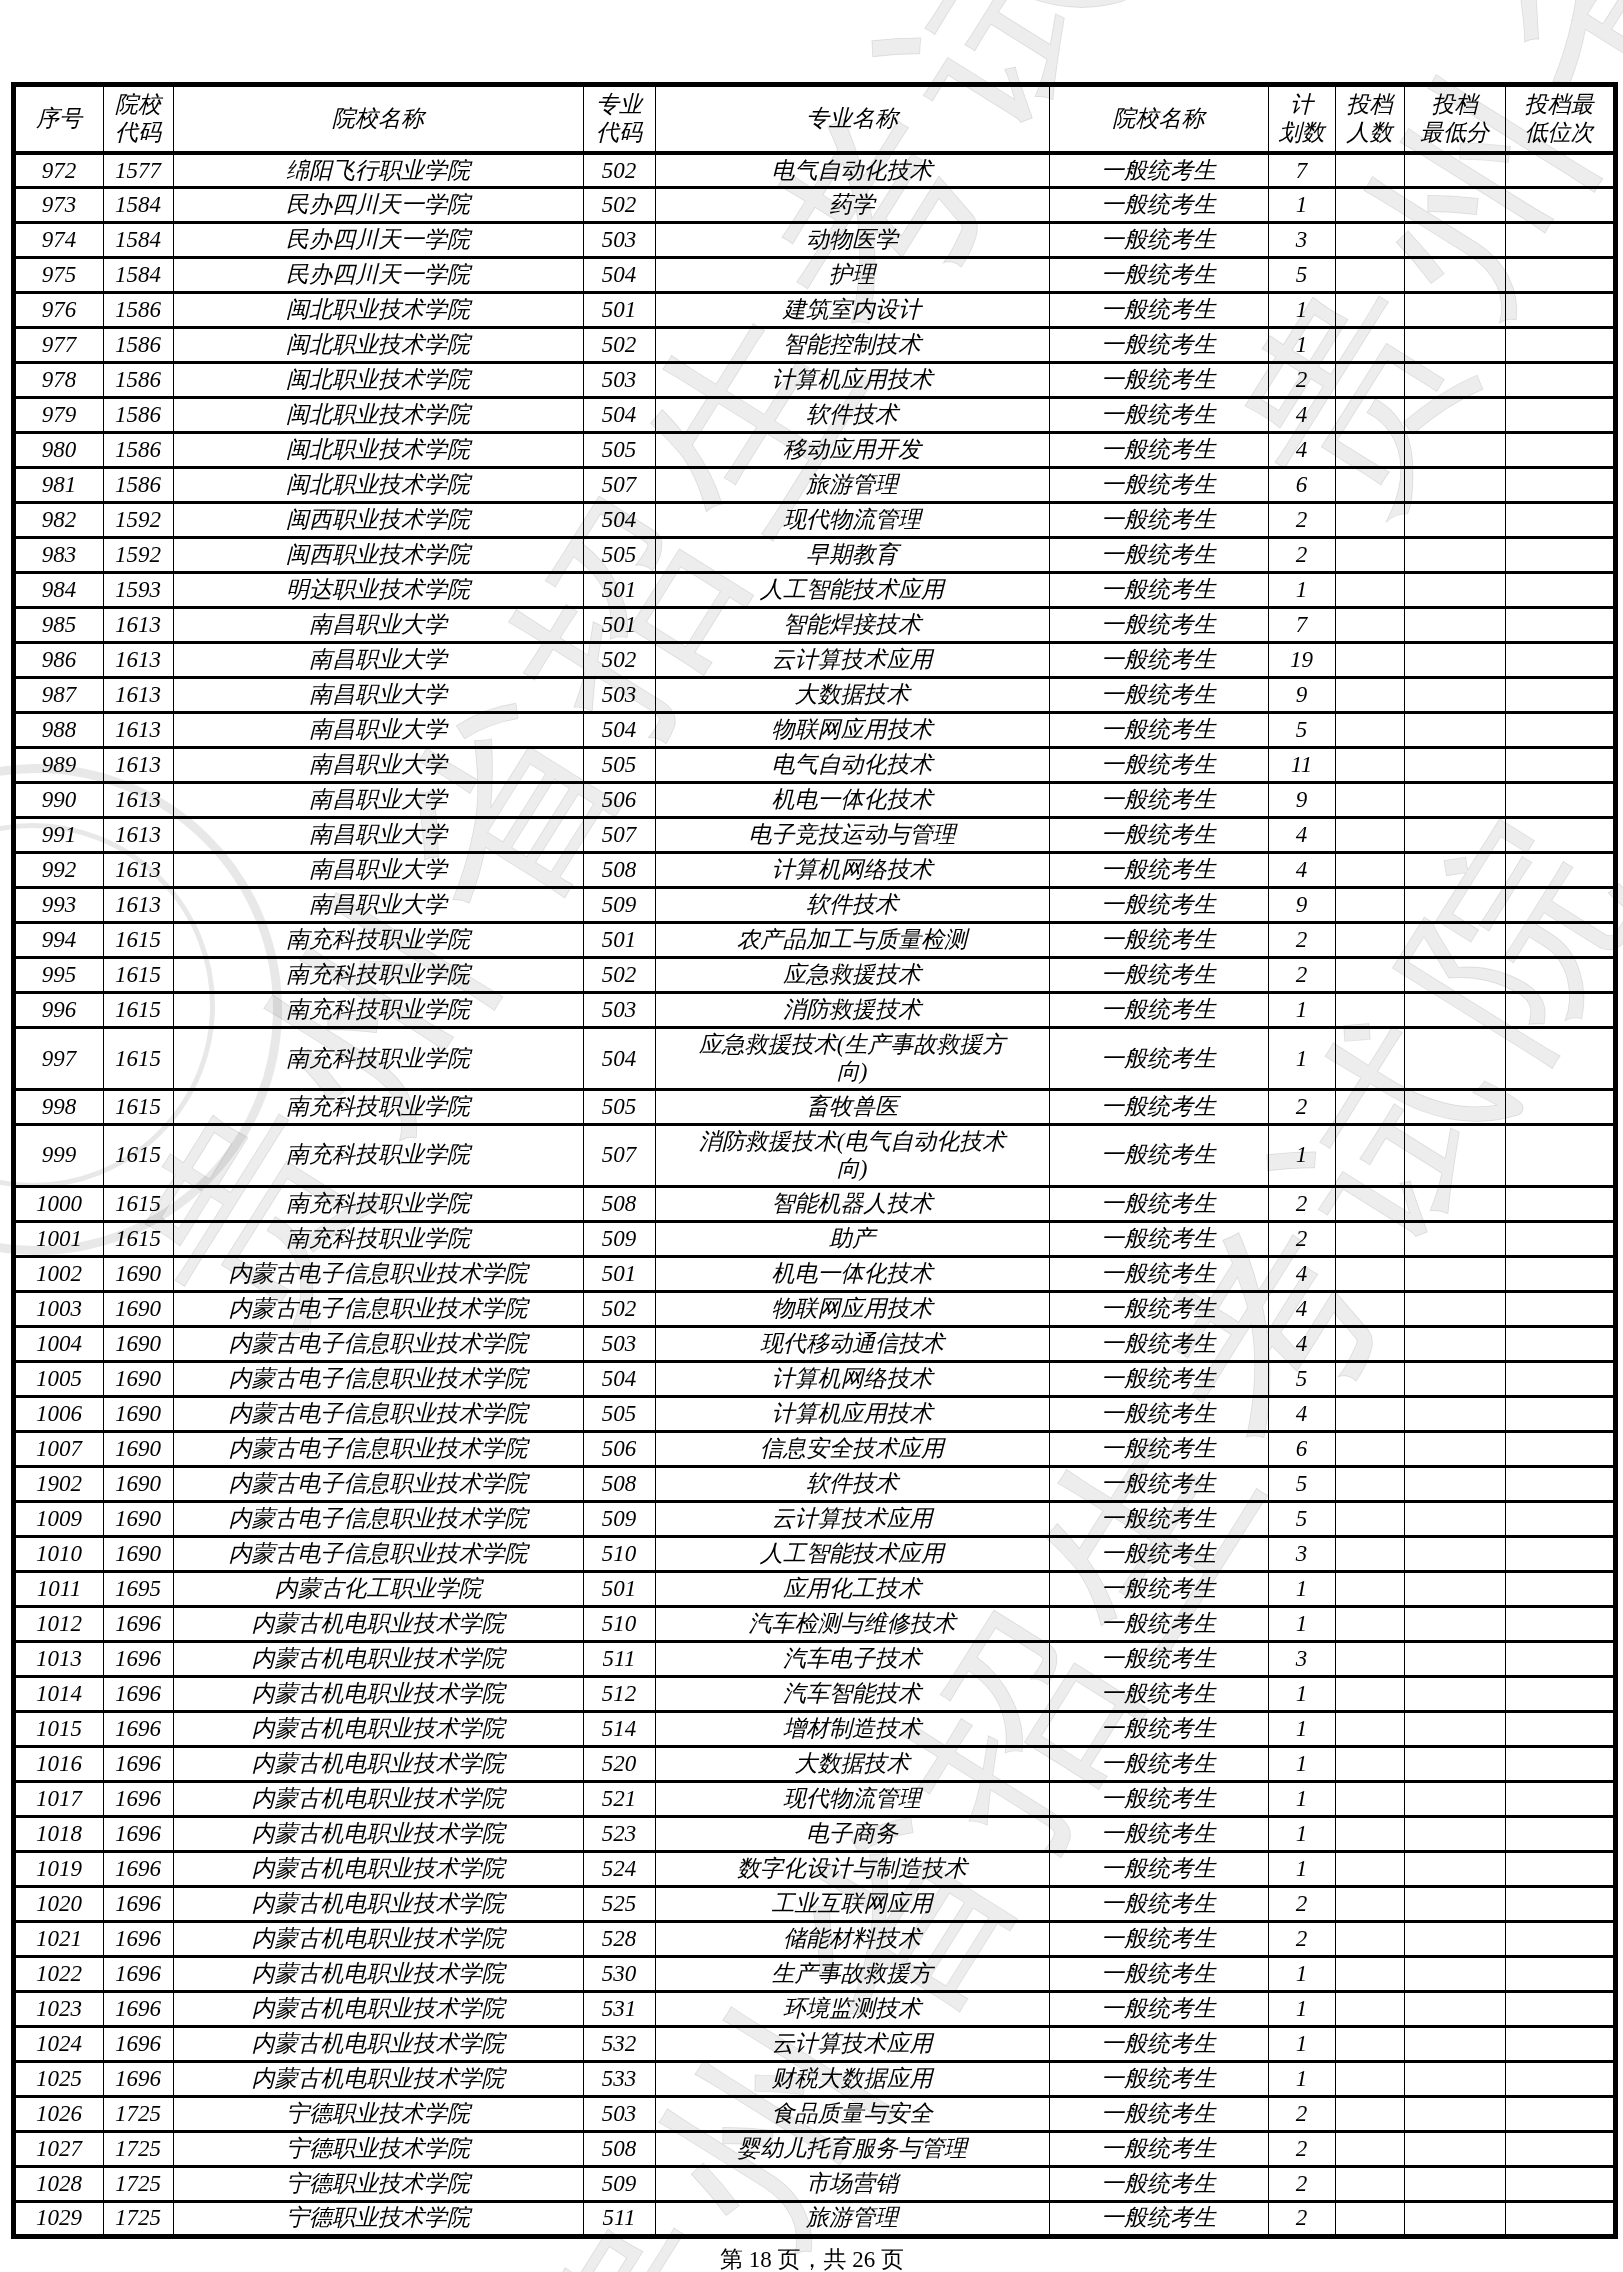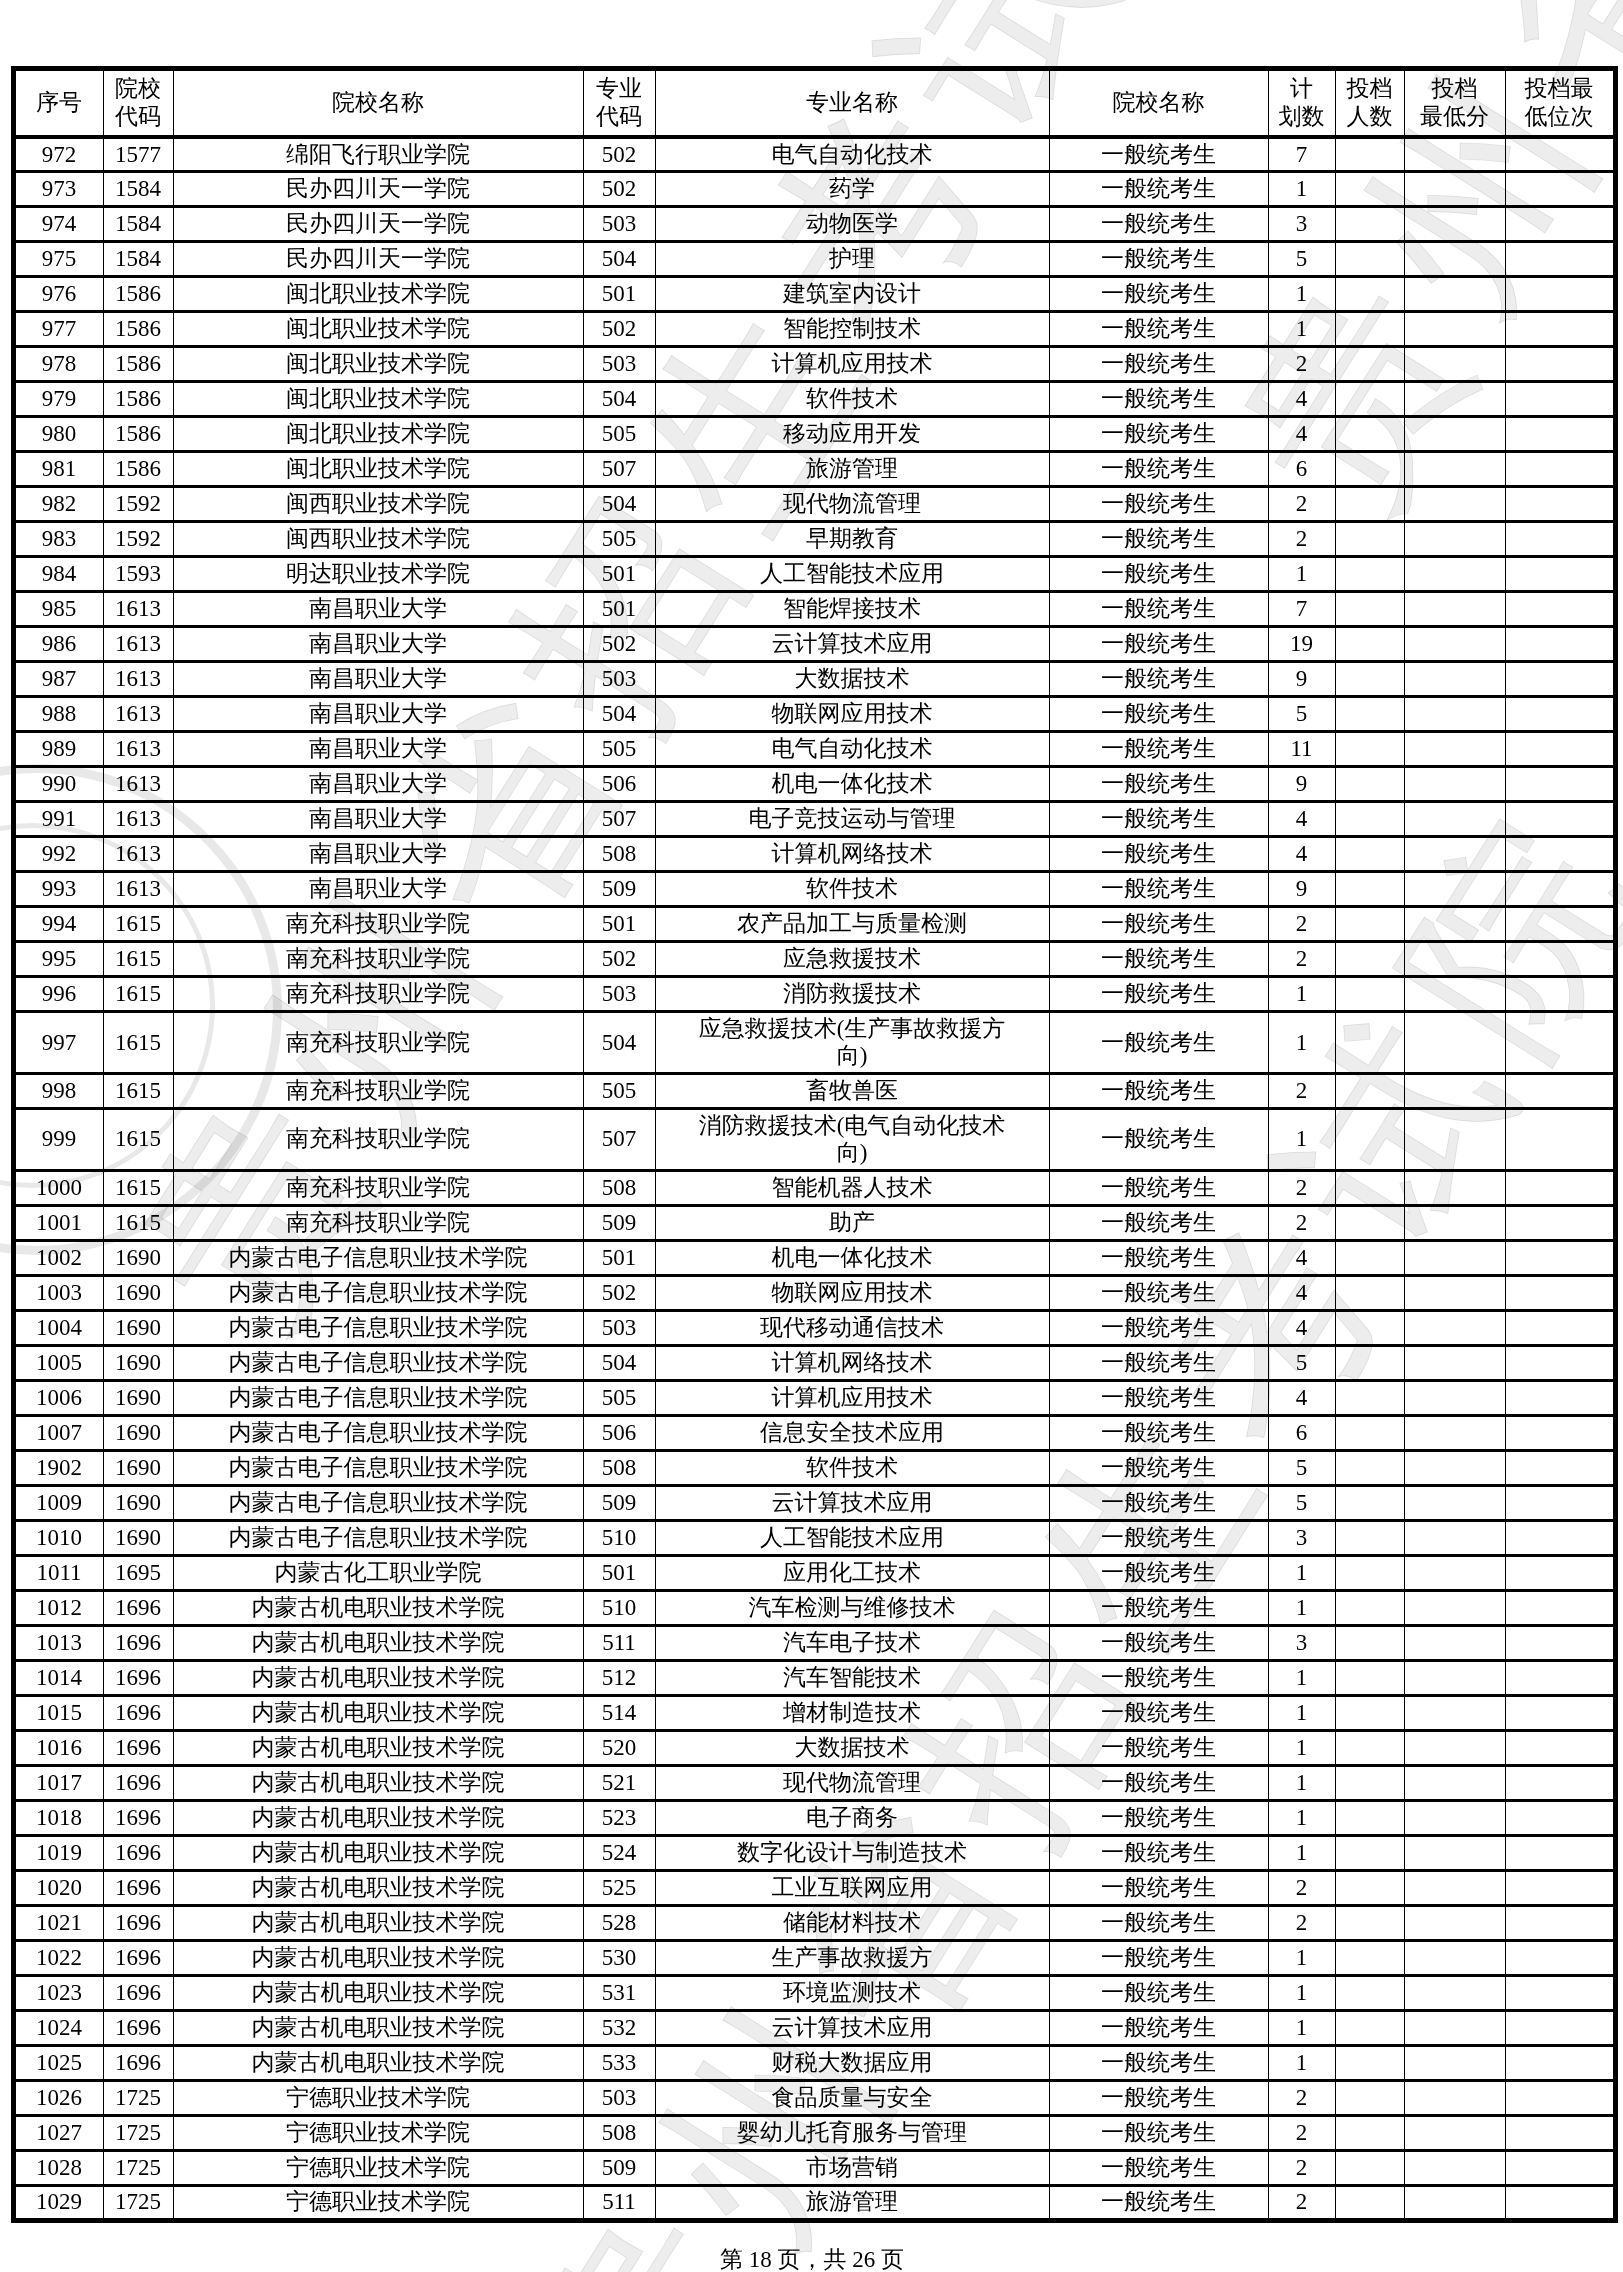--- a/index.html
+++ b/index.html
@@ -32,25 +32,26 @@
     position:absolute;
     border-radius:50%;
     border:9px solid rgba(0,0,0,0.09);
   }
   .wm-circle.outer{width:473px;height:473px;left:-209px;top:764px;}
   .wm-circle.inner{width:355px;height:355px;left:-150px;top:823px;border-width:5.5px;}
   
   table.plan{
     position:absolute;
     left:10.5px;
-    top:66px;
+    top:82px;
     width:1601px;
     border-collapse:collapse;
     table-layout:fixed;
     border:5.5px solid #000;
+    font-style:italic;
   }
   th,td{
     border:1.8px solid #000;
     border-top-width:3.6px;
     border-bottom-width:3.6px;
     text-align:center;
     vertical-align:middle;
     font-size:23px;
     line-height:1.2;
     padding:1.8px 3.6px;

